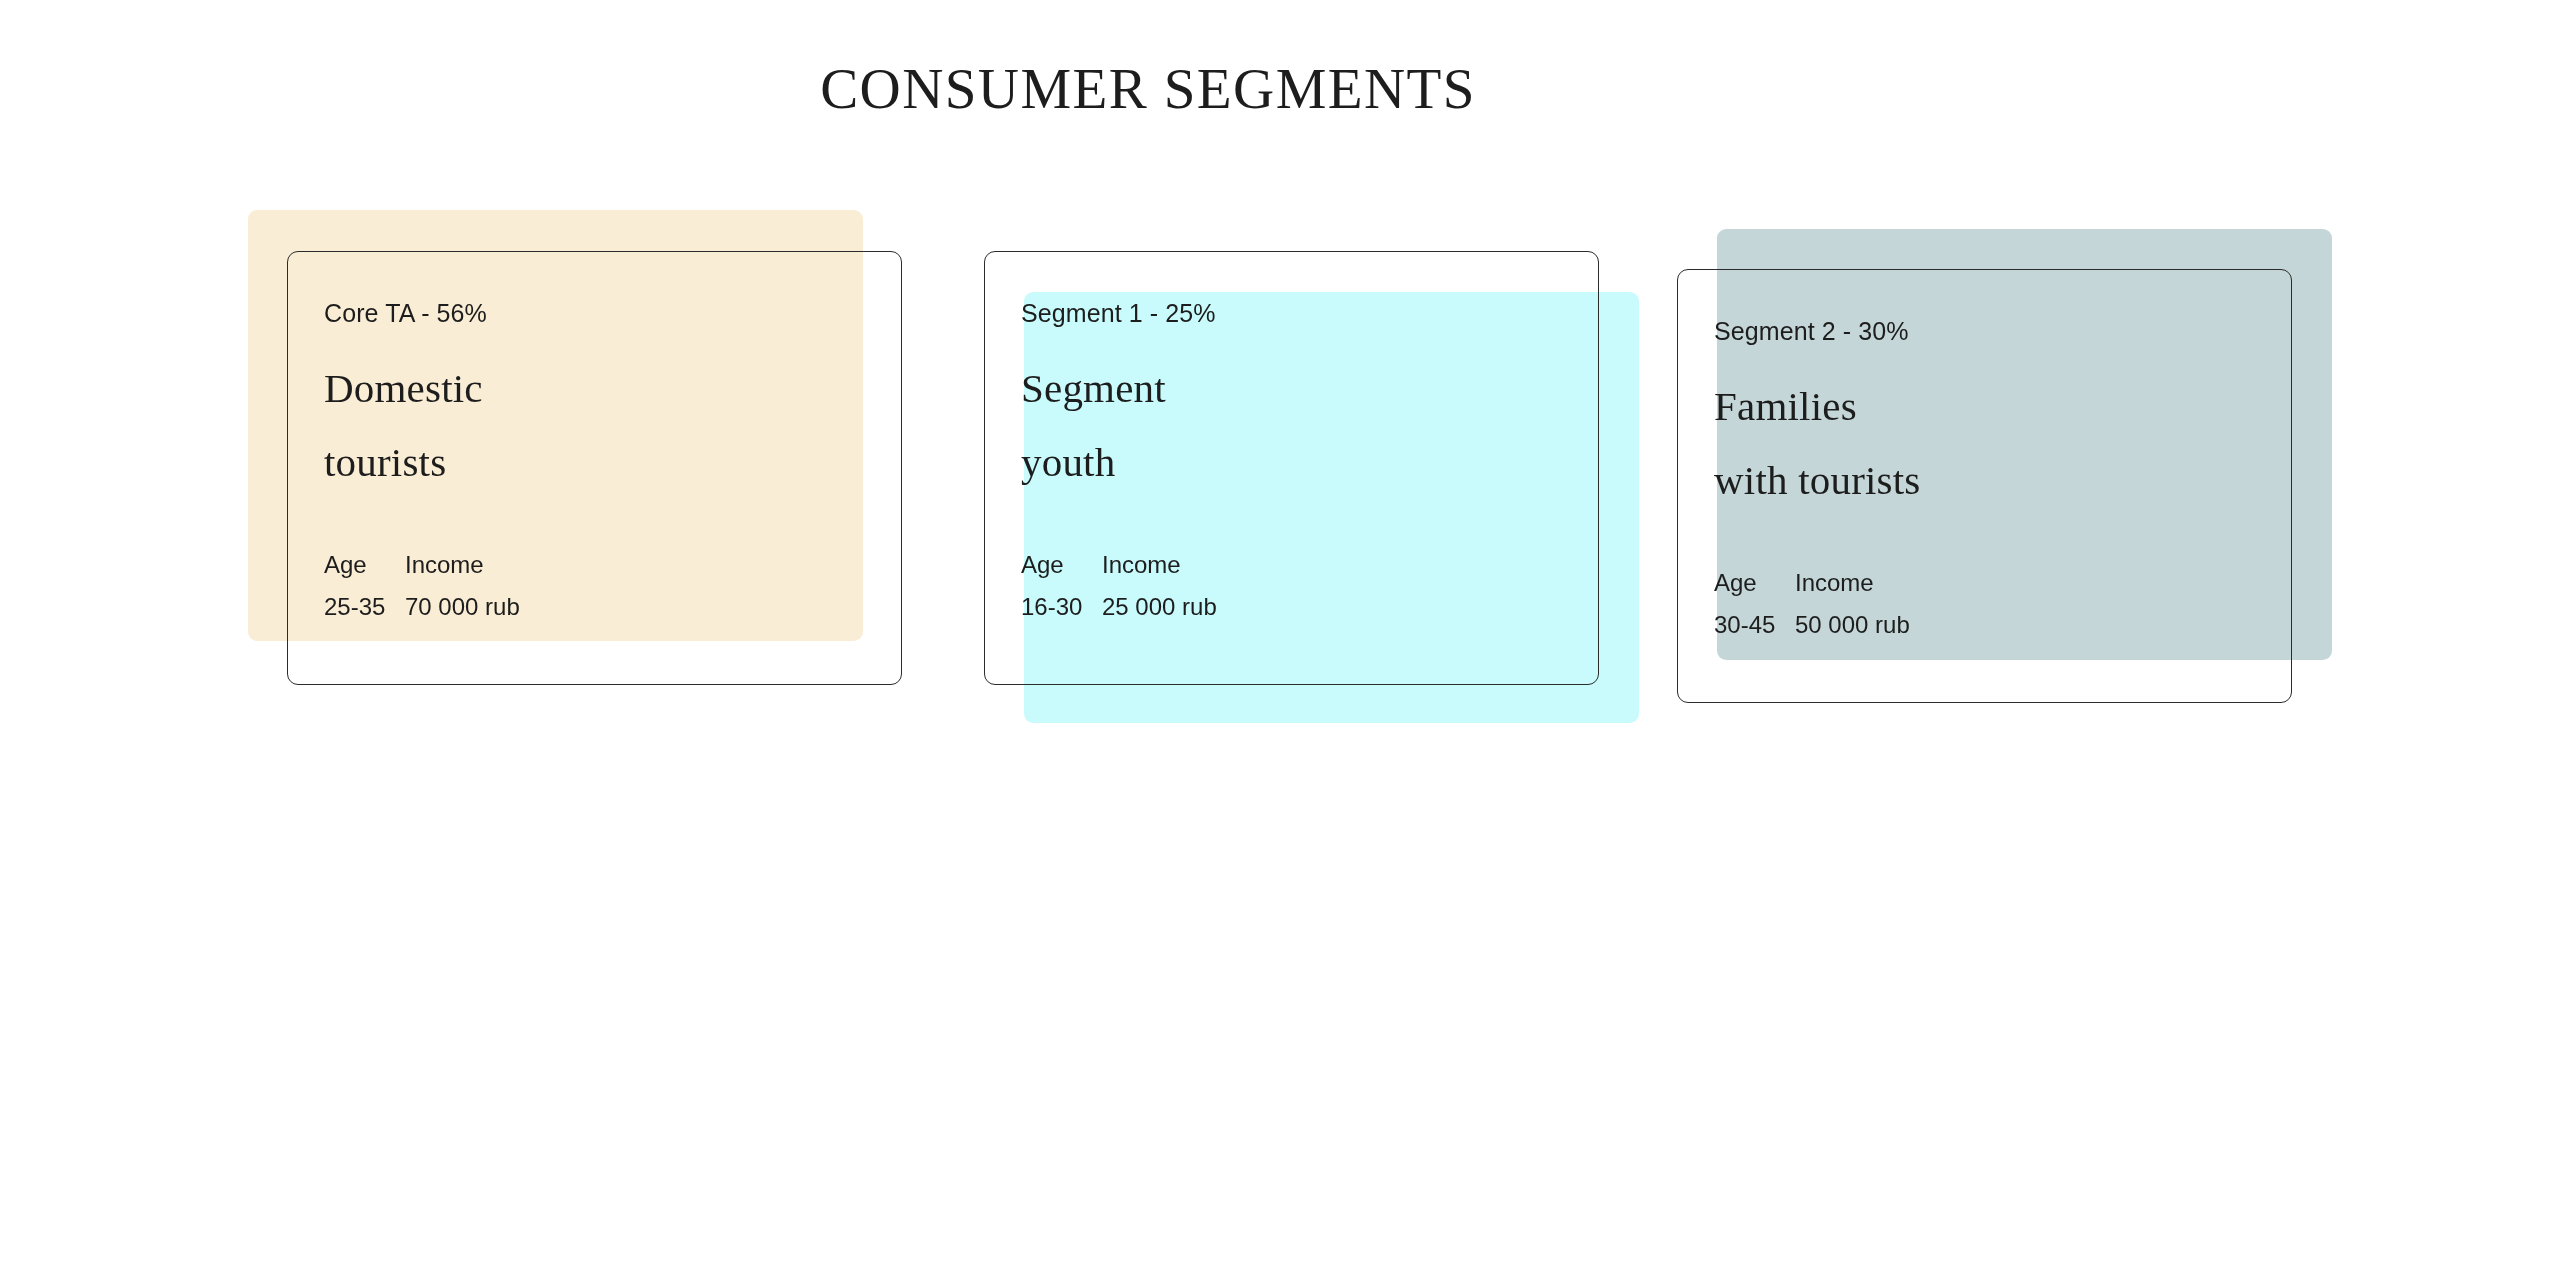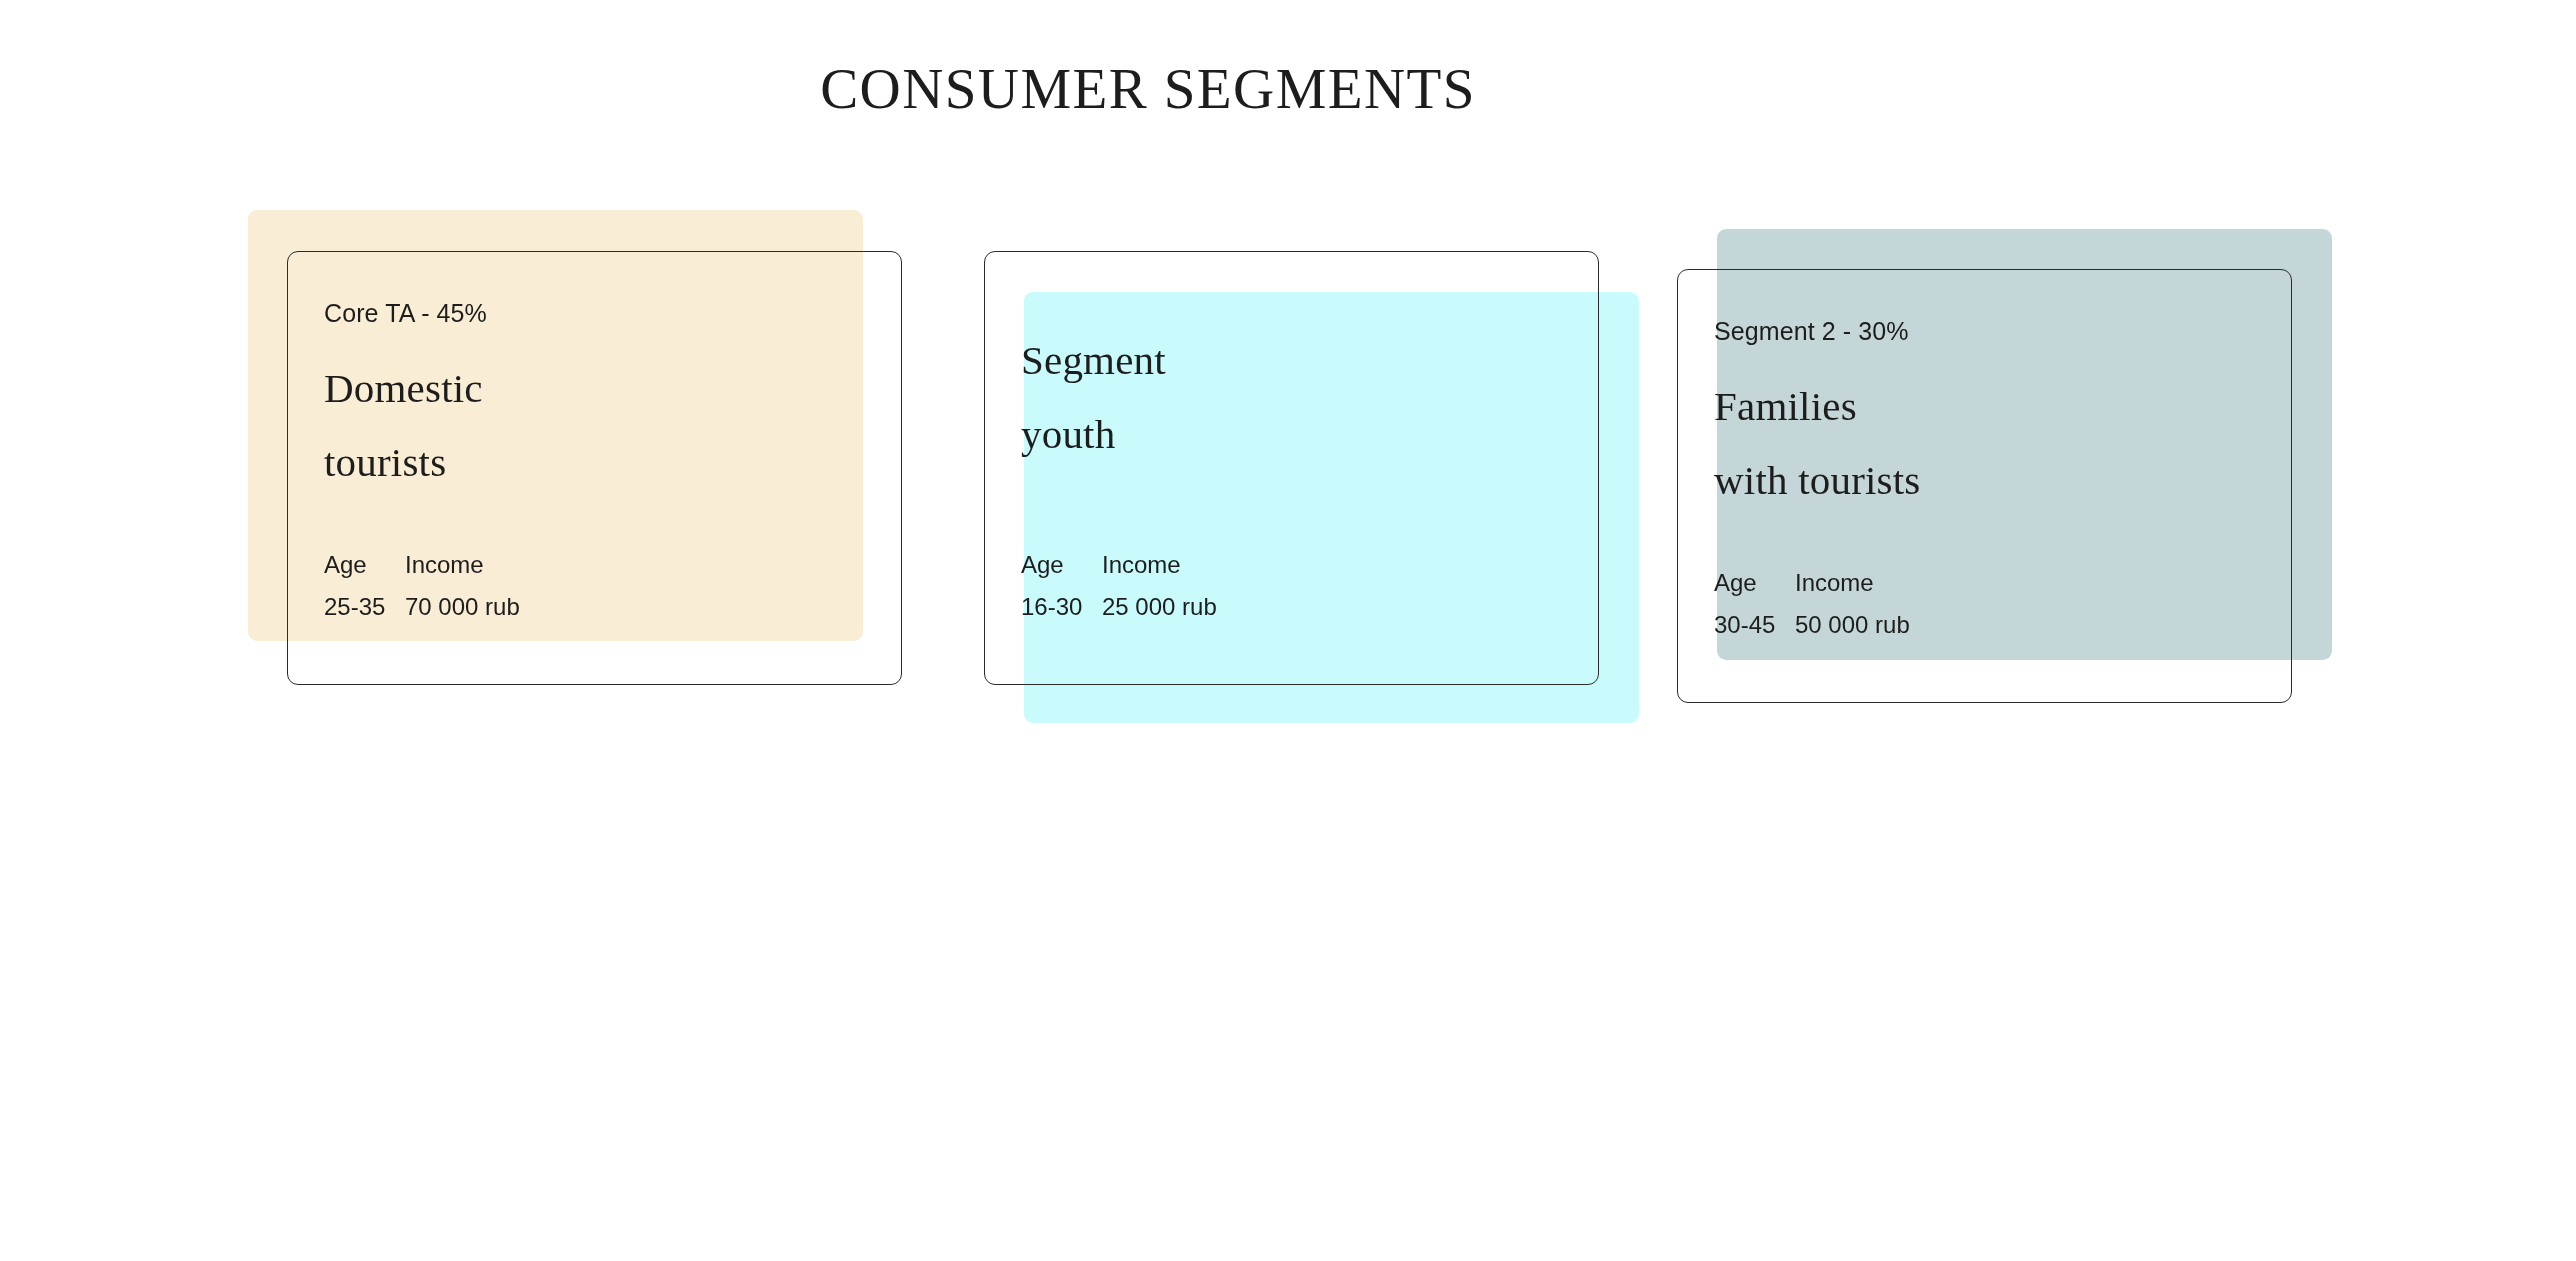--- a/index.html
+++ b/index.html
@@ -158,21 +158,21 @@
 <div class="slide">
 
   <div class="slide-title">CONSUMER SEGMENTS</div>
 
   <div class="cards-layer">
 
     <div class="segment-card" id="card-0">
       <div class="tint-block" id="tint-0" style="background-color: rgb(250, 237, 213);"></div>
       <div class="card-frame" style="border-color: rgb(43, 43, 43);"></div>
       <div class="card-content">
-        <div class="card-eyebrow">Core TA - 45%</div>
+        <div class="card-eyebrow">Core TA - 56%</div>
         <div class="card-heading">
           <span class="hl">Domestic</span>
           <span class="hl">tourists</span>
         </div>
         <div class="card-stats">
           <div class="stat-col age">
             <span class="stat-label">Age</span>
             <span class="stat-value">25-35</span>
           </div>
           <div class="stat-col income">
@@ -180,20 +180,21 @@
             <span class="stat-value">70 000 rub</span>
           </div>
         </div>
       </div>
     </div>
 
     <div class="segment-card" id="card-1">
       <div class="tint-block" id="tint-1" style="background-color: rgb(201, 251, 252);"></div>
       <div class="card-frame" style="border-color: rgb(43, 43, 43);"></div>
       <div class="card-content">
+        <div class="card-eyebrow">Segment 1 - 25%</div>
         <div class="card-heading">
           <span class="hl">Segment</span>
           <span class="hl">youth</span>
         </div>
         <div class="card-stats">
           <div class="stat-col age">
             <span class="stat-label">Age</span>
             <span class="stat-value">16-30</span>
           </div>
           <div class="stat-col income">

